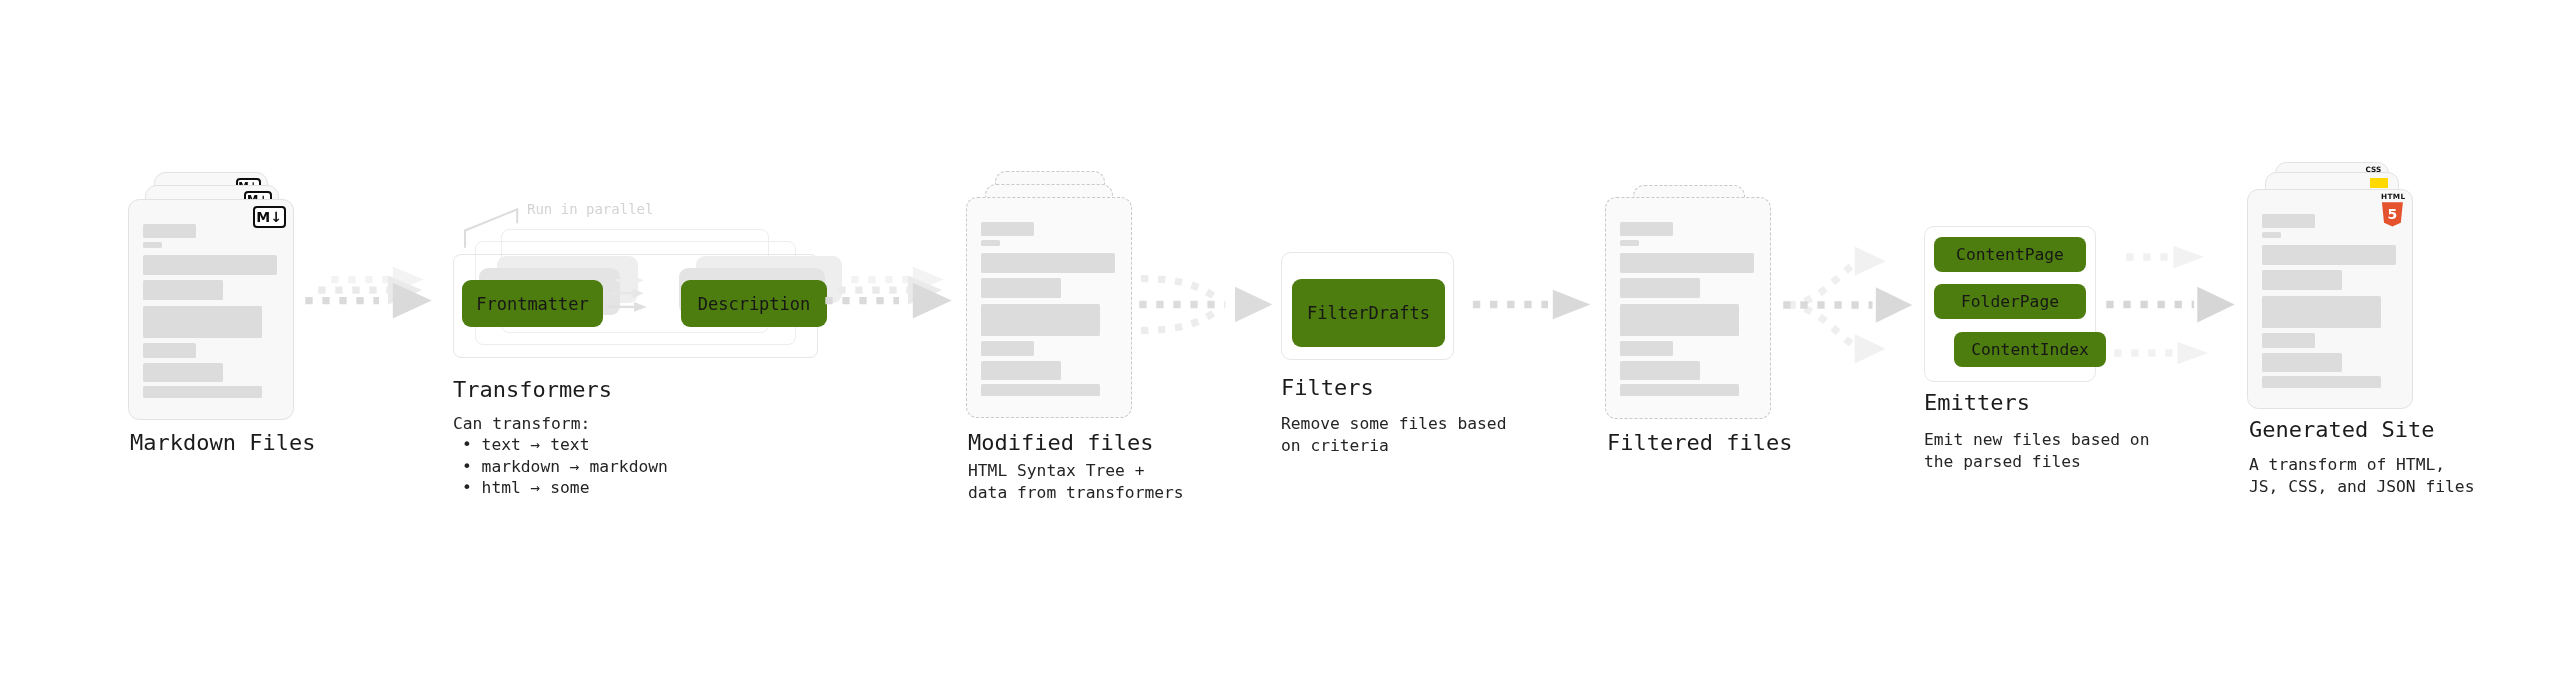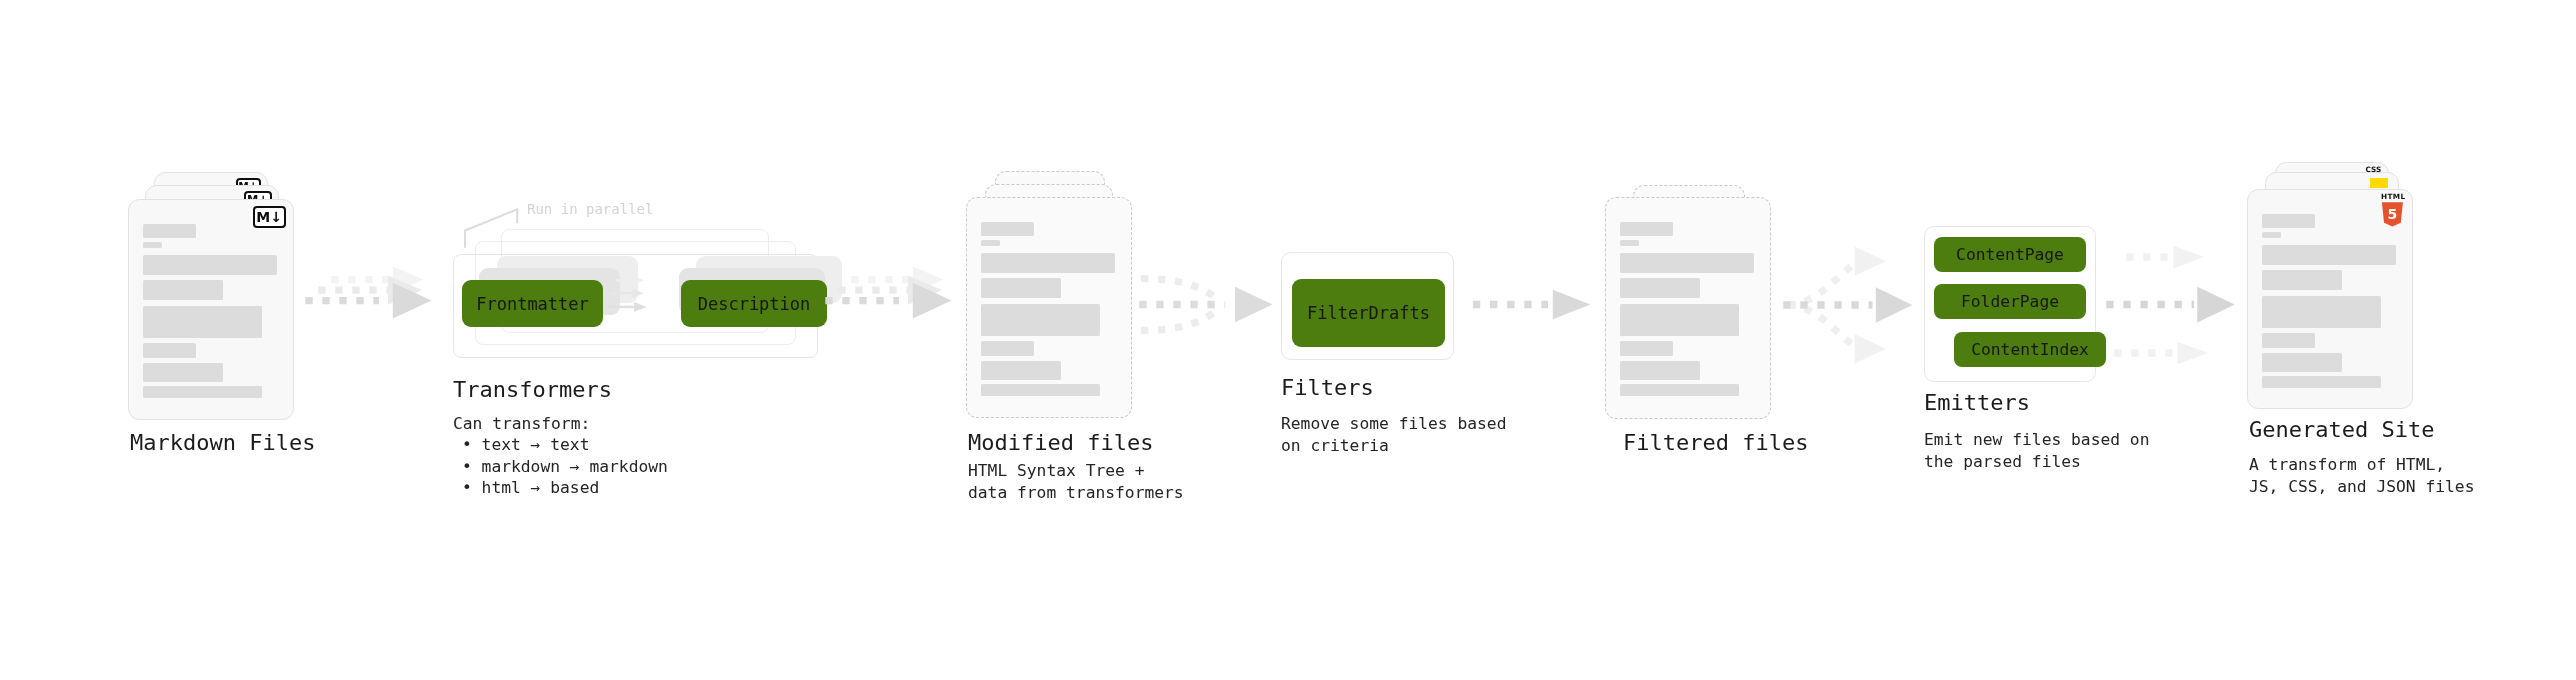--- a/index.html
+++ b/index.html
@@ -96,21 +96,21 @@
 </svg>
 
 <div class="pill" style="left:462px;top:280px;width:141px;height:47px;">Frontmatter</div>
 <div class="pill" style="left:661px;top:280px;width:146px;height:47px;margin-left:20px;">Description</div>
 
 <div class="title" style="left:453px;top:379px;">Transformers</div>
 <div class="note" style="left:453px;top:416px;">Can transform:</div>
 <div class="bullets" style="left:462px;top:434px;">
   <div>• text → text</div>
   <div>• markdown → markdown</div>
-  <div>• html → based</div>
+  <div>• html → some</div>
 </div>
 
 <svg style="left:822px;top:252px;" width="146" height="81" viewBox="0 0 180 100">
   <path d="M36 34 H112" stroke="#f3f3f3" stroke-width="9" stroke-dasharray="9 12" fill="none"></path>
   <polygon points="112,18 150,34 112,50" fill="#f3f3f3"></polygon>
   <path d="M20 47 H106" stroke="#eaeaea" stroke-width="9" stroke-dasharray="9 12" fill="none"></path>
   <polygon points="106,29 148,47 106,65" fill="#eaeaea"></polygon>
   <path d="M4 60 H95" stroke="#dadada" stroke-width="9" stroke-dasharray="9 12" fill="none"></path>
   <polygon points="112,38 160,60 112,82" fill="#dadada"></polygon>
 </svg>
@@ -157,21 +157,21 @@
 <div class="doc dashed doc-bars" style="left:1605px;top:197px;width:166px;height:222px;">
     <div class="bar" style="top: 23.6px; width: 53px; height: 14.6px;"></div>
     <div class="bar" style="top: 42px; width: 18.7px; height: 5.7px;"></div>
     <div class="bar" style="top: 55px; width: 134px; height: 19.5px;"></div>
     <div class="bar" style="top: 80px; width: 80px; height: 20.3px;"></div>
     <div class="bar" style="top: 106px; width: 119px; height: 32px;"></div>
     <div class="bar" style="top: 143px; width: 53px; height: 14.6px;"></div>
     <div class="bar" style="top: 163px; width: 80px; height: 18.7px;"></div>
     <div class="bar" style="top: 186px; width: 119px; height: 12.2px;"></div>
   </div>
-<div class="title" style="left:1607px;top:432px;margin-left:16px;">Filtered files</div>
+<div class="title" style="left:1607px;top:432px;">Filtered files</div>
 
 <svg style="left:1780px;top:240px;" width="138" height="130" viewBox="0 0 170 160">
   <path d="M10 80 C 45 78, 65 50, 88 32" stroke="#efefef" stroke-width="9" stroke-dasharray="9 12" fill="none"></path>
   <polygon points="92,8 130,26 92,44" fill="#f1f1f1"></polygon>
   <path d="M10 80 C 45 82, 65 110, 88 128" stroke="#efefef" stroke-width="9" stroke-dasharray="9 12" fill="none"></path>
   <polygon points="92,116 130,134 92,152" fill="#f1f1f1"></polygon>
   <path d="M4 80 H114" stroke="#d9d9d9" stroke-width="9" stroke-dasharray="9 12" fill="none"></path>
   <polygon points="118,58 163,80 118,102" fill="#d9d9d9"></polygon>
 </svg>
 

